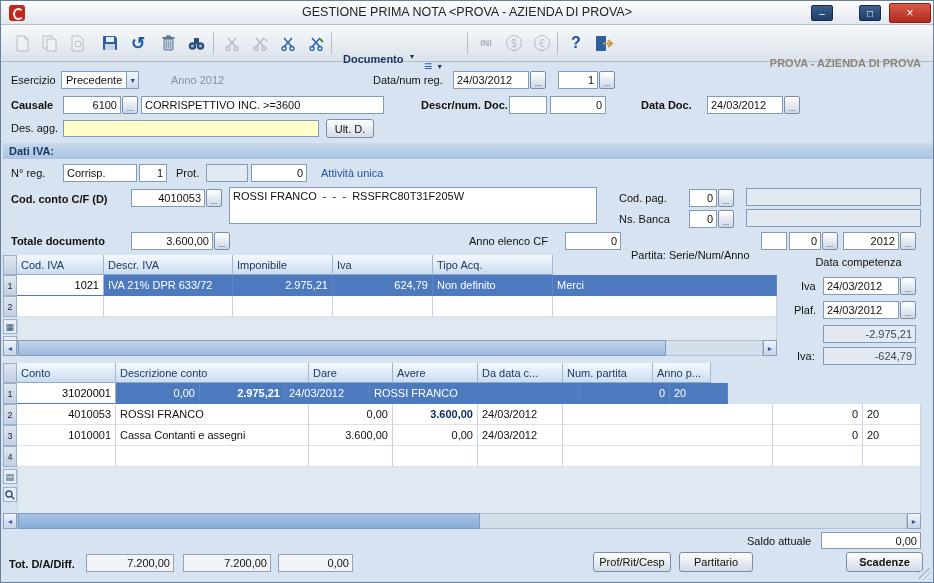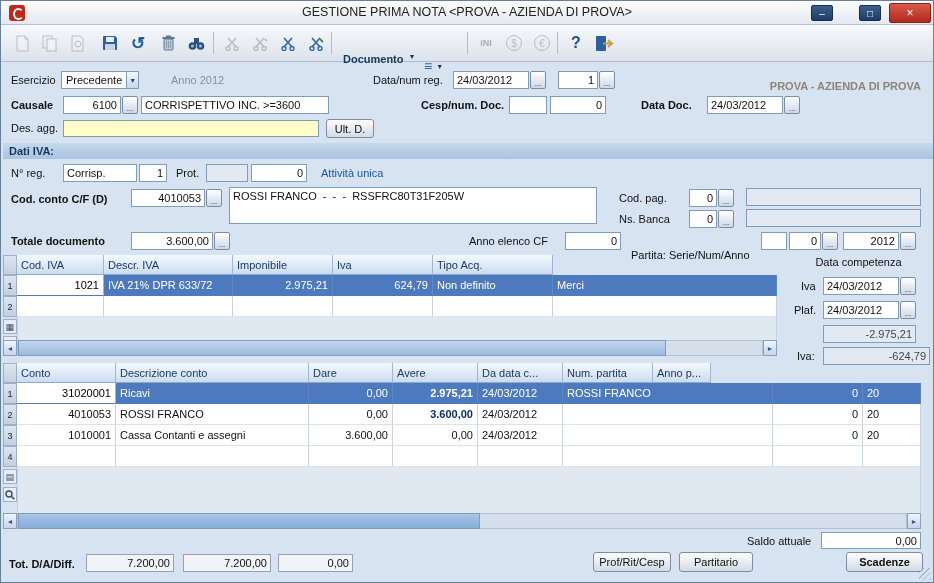--- a/index.html
+++ b/index.html
@@ -182,27 +182,27 @@
   <div class="fld" style="left:60px;top:70px;width:78px;padding:0">
     <span style="padding:0 4px">Precedente</span>
     <span class="combo-arrow">▼</span>
   </div>
   <div class="lbl dim" style="left:170px;top:73px">Anno 2012</div>
   <div class="lbl" style="left:372px;top:73px">Data/num reg.</div>
   <div class="fld" style="left:452px;top:70px;width:76px">24/03/2012</div>
   <div class="dots" style="left:529px;top:70px">...</div>
   <div class="fld r" style="left:557px;top:70px;width:40px">1</div>
   <div class="dots" style="left:598px;top:70px">...</div>
-  <div class="lbl company" style="left:660px;top:79px;width:260px">PROVA - AZIENDA DI PROVA</div>
+  <div class="lbl company" style="left:660px;top:56px;width:260px">PROVA - AZIENDA DI PROVA</div>
 
   <div class="lbl b" style="left:10px;top:98px">Causale</div>
   <div class="fld r" style="left:62px;top:95px;width:58px">6100</div>
   <div class="dots" style="left:121px;top:95px">...</div>
-  <div class="fld" style="left:140px;top:95px;width:188px">CORRISPETTIVO INC. &gt;=3600</div>
-  <div class="lbl b" style="left:420px;top:98px">Cesp/num. Doc.</div>
+  <div class="fld" style="left:140px;top:95px;width:243px">CORRISPETTIVO INC. &gt;=3600</div>
+  <div class="lbl b" style="left:420px;top:98px">Descr/num. Doc.</div>
   <div class="fld" style="left:508px;top:95px;width:38px"></div>
   <div class="fld r" style="left:549px;top:95px;width:56px">0</div>
   <div class="lbl b" style="left:640px;top:98px">Data Doc.</div>
   <div class="fld" style="left:706px;top:95px;width:76px">24/03/2012</div>
   <div class="dots" style="left:783px;top:95px">...</div>
 
   <div class="lbl" style="left:10px;top:121px">Des. agg.</div>
   <div class="fld yellow" style="left:62px;top:119px;width:256px;height:17px"></div>
   <div class="btn" style="left:325px;top:118px;width:48px;height:19px">Ult. D.</div>
 
@@ -278,40 +278,39 @@
   <div class="lbl" style="left:795px;top:255px;width:125px;text-align:center">Data competenza</div>
   <div class="lbl" style="left:800px;top:279px">Iva</div>
   <div class="fld" style="left:822px;top:276px;width:76px">24/03/2012</div>
   <div class="dots" style="left:899px;top:276px">...</div>
   <div class="lbl" style="left:793px;top:303px">Plaf.</div>
   <div class="fld" style="left:822px;top:300px;width:76px">24/03/2012</div>
   <div class="dots" style="left:899px;top:300px">...</div>
   <div class="lbl" style="left:828px;top:327px">Imp:</div>
   <div class="fld dis r" style="left:822px;top:324px;width:93px">-2.975,21</div>
   <div class="lbl" style="left:796px;top:349px">Iva:</div>
-  <div class="fld dis r" style="left:822px;top:346px;width:107px">-624,79</div>
+  <div class="fld dis r" style="left:822px;top:346px;width:93px">-624,79</div>
 
   <div class="gutcell" style="top:362px;height:20px"></div>
   <div class="grow ghdr" style="left:16px;top:362px">
     <div class="gcell" style="width:99px">Conto</div>
     <div class="gcell" style="width:193px">Descrizione conto</div>
     <div class="gcell" style="width:84px">Dare</div>
     <div class="gcell" style="width:85px">Avere</div>
     <div class="gcell" style="width:85px">Da data c...</div>
     <div class="gcell" style="width:90px">Num. partita</div>
     <div class="gcell" style="width:58px">Anno p...</div>
   </div>
   <div class="gutcell" style="top:382px;height:21px">1</div>
   <div class="gutcell" style="top:403px;height:21px">2</div>
   <div class="gutcell" style="top:424px;height:21px">3</div>
   <div class="gutcell" style="top:445px;height:21px">4</div>
 
   <div class="grow selrow" style="left:16px;top:382px">
     <div class="gcell editcell cr" style="width:99px">31020001</div>
-    <div class="gcell" style="width:193px">Ricavi</div>
     <div class="gcell cr" style="width:84px">0,00</div>
     <div class="gcell cr bn" style="width:85px">2.975,21</div>
     <div class="gcell" style="width:85px">24/03/2012</div>
     <div class="gcell" style="width:210px">ROSSI FRANCO</div>
     <div class="gcell cr" style="width:90px">0</div>
     <div class="gcell" style="width:58px">20</div>
   </div>
   <div class="grow" style="left:16px;top:403px">
     <div class="gcell cr" style="width:99px">4010053</div>
     <div class="gcell" style="width:193px">ROSSI FRANCO</div>

